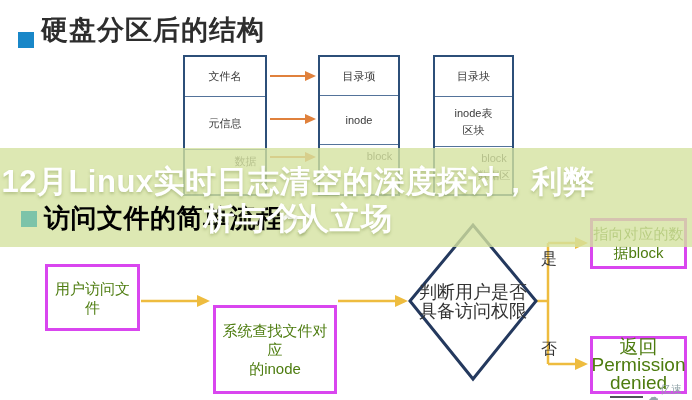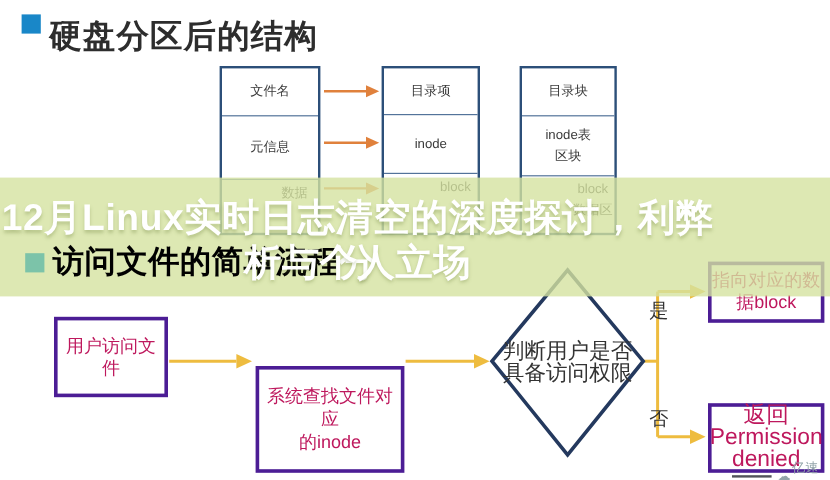--- a/index.html
+++ b/index.html
@@ -2,21 +2,21 @@
 <html><head>
 <meta charset="utf-8">
 <style>
   html,body{margin:0;padding:0;width:692px;height:400px;overflow:hidden;background:#fff;
     font-family:"Liberation Sans","DejaVu Sans",sans-serif;}
   .stage{position:relative;width:692px;height:400px;background:#ffffff;overflow:hidden;}
   .abs{position:absolute;}
   .pre{white-space:pre-line;}
 
   
-  .h1{left:18px;top:12px;display:flex;align-items:flex-start;z-index:1;}
+  .h1{left:18px;top:12px;display:flex;align-items:flex-end;z-index:1;}
   .bullet{width:16px;height:16px;display:inline-block;margin-right:7px;flex:0 0 16px;}
   .bullet-blue{background:#1987c8;}
   .bullet-teal{background:#7cc3a9;}
   .h1 .txt{font-size:27px;font-weight:bold;color:#2d2d2d;letter-spacing:1px;}
   .h2{left:21px;top:201px;display:flex;align-items:center;z-index:3;}
   .h2 .txt{font-size:26px;font-weight:bold;color:#000000;letter-spacing:0.5px;}
 
   
   .col{border:2px solid #2c4f79;background:#ffffff;z-index:1;box-sizing:border-box;}
   .col .cell{display:flex;align-items:center;justify-content:center;font-size:11px;color:#3a3a3a;
@@ -24,23 +24,23 @@
   .col .cell + .cell{border-top:1px solid #53739a;}
   .col .cell.last{align-items:flex-start;padding-top:3px;padding-left:41px;}
   #colA{left:183px;top:55px;width:84px;}
   #colA .r1{height:39px}#colA .r2{height:53px}#colA .r3{height:45px}
   #colB{left:318px;top:55px;width:82px;}
   #colB .r1{height:38px}#colB .r2{height:49px}#colB .r3{height:50px}
   #colC{left:433px;top:55px;width:81px;}
   #colC .r1{height:39px}#colC .r2{height:50px}#colC .r3{height:48px}
 
   
-  .fbox{border:3px solid #4c1d95;background:#ffffff;box-sizing:border-box;z-index:1;
+  .fbox{border:3px solid #d946ef;background:#ffffff;box-sizing:border-box;z-index:1;
     display:flex;align-items:center;justify-content:center;text-align:center;
-    font-size:15px;color:#be185d;line-height:19px;}
+    font-size:15px;color:#4d7c0f;line-height:19px;}
   #fbox1{left:45px;top:264px;width:95px;height:67px;}
   #fbox2{left:213px;top:257px;width:124px;height:89px;margin-top:48px;}
   #fbox3{left:590px;top:218px;width:97px;height:51px;align-items:flex-start;padding-top:3px;}
   #fbox4{left:590px;top:336px;width:97px;height:58px;line-height:18px;font-size:19px;}
   .dtext{left:408px;top:283px;width:130px;text-align:center;font-size:18px;line-height:19px;
     color:#333;z-index:1;}
   .branch{font-size:16px;color:#333;z-index:1;}
   #lblYes{left:541px;top:249px;}
   #lblNo{left:541px;top:339px;}
 

